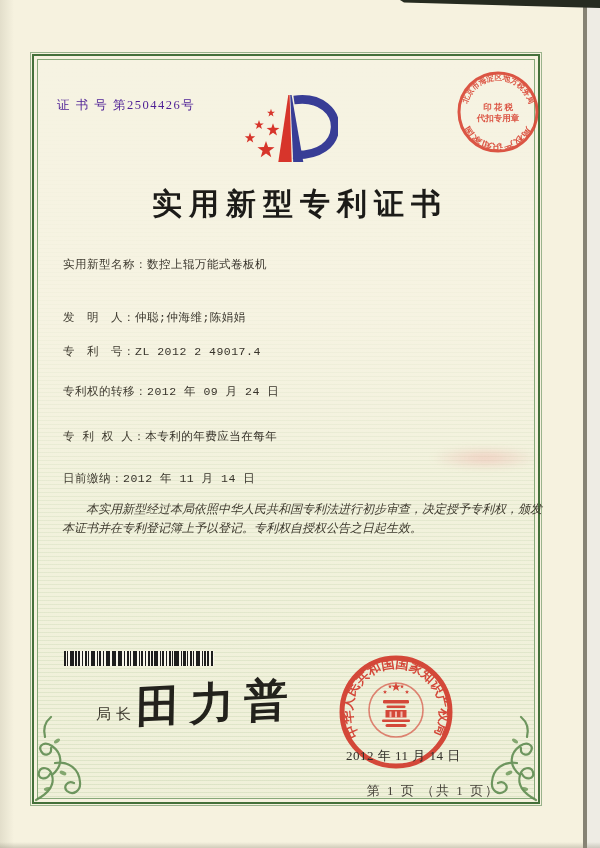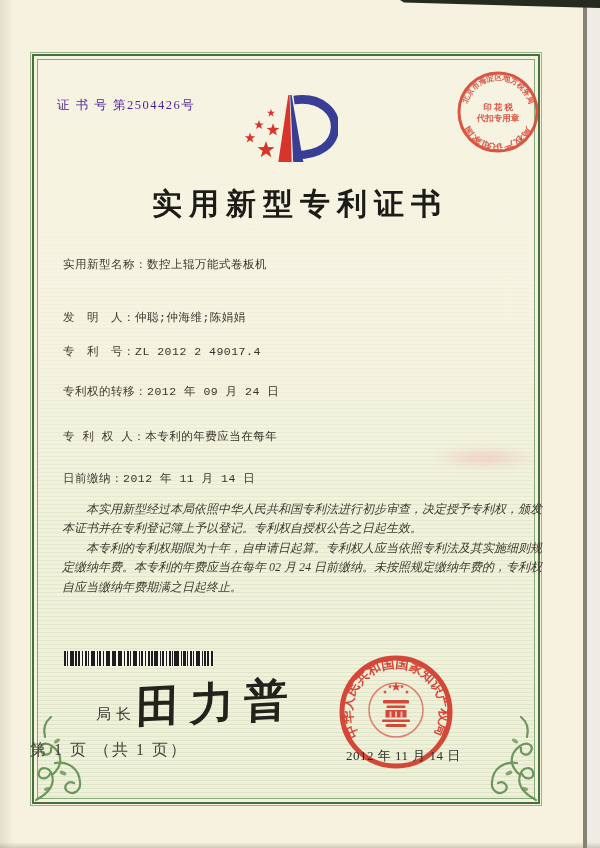--- a/index.html
+++ b/index.html
@@ -48,22 +48,22 @@
       repeating-linear-gradient(90deg,#1d1d1d 0 1px,transparent 1px 3px),
       repeating-linear-gradient(90deg,#1d1d1d 0 2px,transparent 2px 7px),
       repeating-linear-gradient(90deg,#1d1d1d 0 1px,transparent 1px 11px);}
   .director-label{position:absolute;left:96px;top:705px;font-size:15px;letter-spacing:5px;color:#3a362c;font-family:Liberation Serif, serif;}
   .signature{position:absolute;left:136px;top:674px;font-size:44px;letter-spacing:10px;
     font-family:"DejaVu Sans","Liberation Sans",sans-serif;color:#23221c;
     transform:rotate(-3deg) skewX(-4deg);font-weight:600;}
   .seal{position:absolute;left:338px;top:654px;width:116px;height:116px;opacity:.92;}
   .seal-date{position:absolute;left:346px;top:747px;font-size:13px;letter-spacing:.5px;color:#33302a;}
   .tax-stamp{position:absolute;left:456px;top:70px;width:84px;height:84px;opacity:.88;}
-  .footer{position:absolute;left:30px;top:740px;width:470px;text-align:left;
-    font-size:16px;letter-spacing:2px;color:#47433a;}
+  .footer{position:absolute;left:30px;top:782px;width:470px;text-align:right;
+    font-size:13px;letter-spacing:2px;color:#47433a;}
   .smudge{position:absolute;left:430px;top:446px;width:110px;height:24px;border-radius:50%;
     background:radial-gradient(ellipse at center,rgba(235,140,140,.32),rgba(235,140,140,0) 70%);
     filter:blur(3px);}
 </style>
 </head>
 <body>
 
 <div class="scan-right-page"></div>
 <div class="scan-right-line"></div>
 <div class="scan-top-sliver"></div>
@@ -122,21 +122,20 @@
 
 <div class="field f0"><span>实用新型名称：</span><span class="val">数控上辊万能式卷板机</span></div>
 <div class="field f1"><span>发　明　人：</span><span class="val">仲聪;仲海维;陈娟娟</span></div>
 <div class="field f2"><span>专　利　号：</span><span class="val">ZL 2012 2 49017.4</span></div>
 <div class="field f3"><span>专利权的转移：</span><span class="val">2012 年 09 月 24 日</span></div>
 <div class="field f4"><span>专 利 权 人：</span><span class="val">本专利的年费应当在每年</span></div>
 <div class="field f5"><span>日前缴纳：</span><span class="val">2012 年 11 月 14 日</span></div>
 
 <div class="body-text">
   <p>本实用新型经过本局依照中华人民共和国专利法进行初步审查，决定授予专利权，颁发本证书并在专利登记簿上予以登记。专利权自授权公告之日起生效。</p>
-  <p>本专利的专利权期限为十年，自申请日起算。专利权人应当依照专利法及其实施细则规定缴纳年费。本专利的年费应当在每年 02 月 24 日前缴纳。未按照规定缴纳年费的，专利权自应当缴纳年费期满之日起终止。</p>
 </div>
 
 <div class="barcode"></div>
 
 <div class="smudge"></div>
 
 <div class="director-label">局长</div>
 <div class="signature">田力普</div>
 
 <svg class="seal" viewBox="0 0 116 116">

